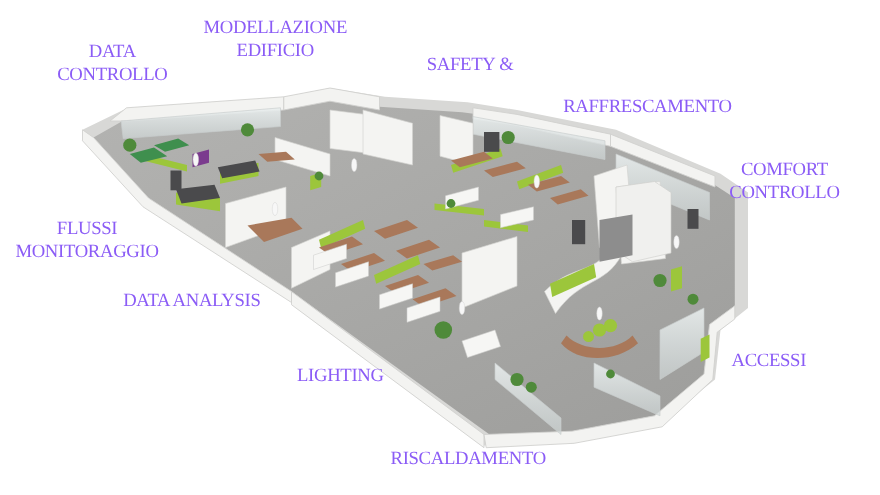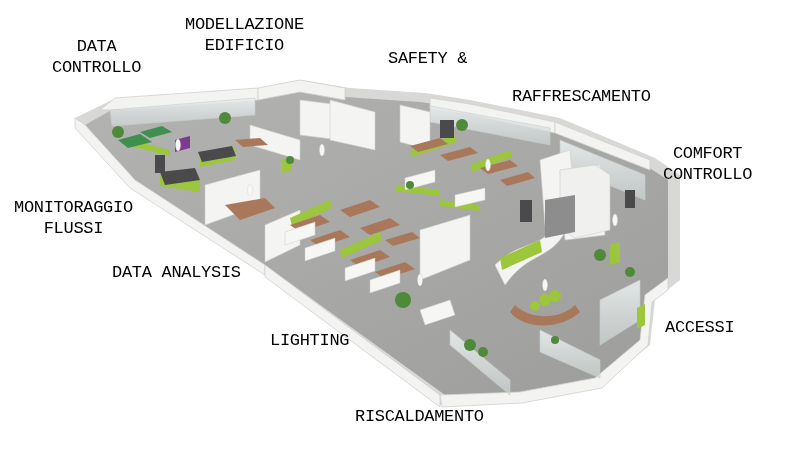--- a/index.html
+++ b/index.html
@@ -1,20 +1,20 @@
 <!DOCTYPE html>
 <html><head>
   <meta charset="utf-8">
   <style>
     html, body { margin: 0; padding: 0; background: #ffffff; }
     body { width: 800px; height: 450px; position: relative; overflow: hidden; font-family: "DejaVu Sans", sans-serif; }
     .label {
       position: absolute;
-      color: #000000;
-      font-family: Liberation Mono, monospace;
+      color: #8b5cf6;
+      font-family: Liberation Serif, serif;
       font-size: 17px;
       line-height: 21px;
       text-align: center;
       letter-spacing: -0.3px;
       white-space: nowrap;
       z-index: 5;
     }
     .label span { display: block; }
     .plan { position: absolute; left: 0; top: 0; width: 800px; height: 450px; z-index: 1; }
   </style>
@@ -186,22 +186,22 @@
 <div class="label" style="left:512px; top:86px;">
   <span>RAFFRESCAMENTO</span>
 </div>
 
 <div class="label" style="left:663px; top:143px;">
   <span>COMFORT</span>
   <span>CONTROLLO</span>
 </div>
 
 <div class="label" style="left:14px; top:197px;">
+  <span>FLUSSI</span>
   <span>MONITORAGGIO</span>
-  <span>FLUSSI</span>
 </div>
 
 <div class="label" style="left:112px; top:262px;">
   <span>DATA ANALYSIS</span>
 </div>
 
 <div class="label" style="left:270px; top:330px;">
   <span>LIGHTING</span>
 </div>
 

